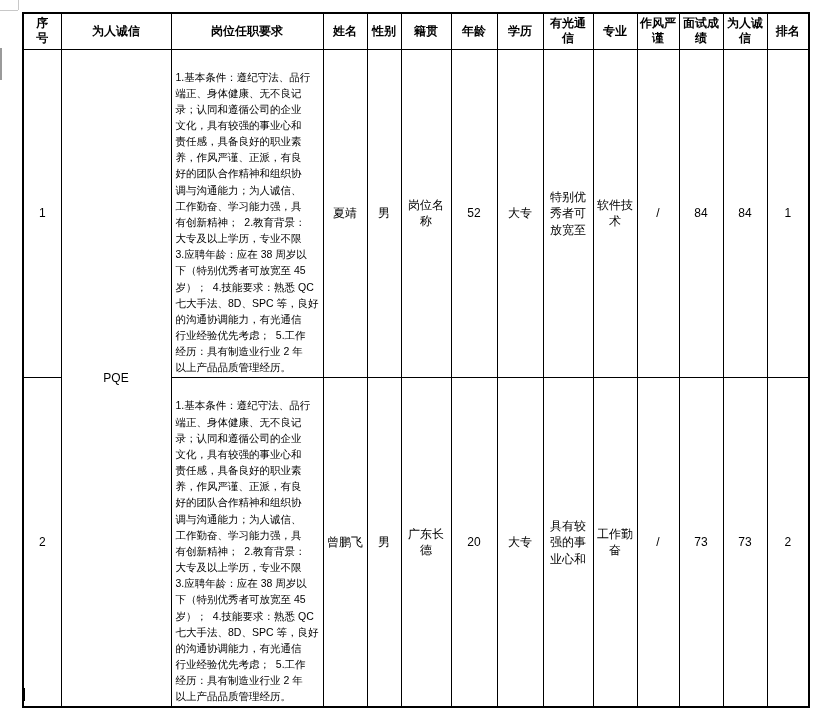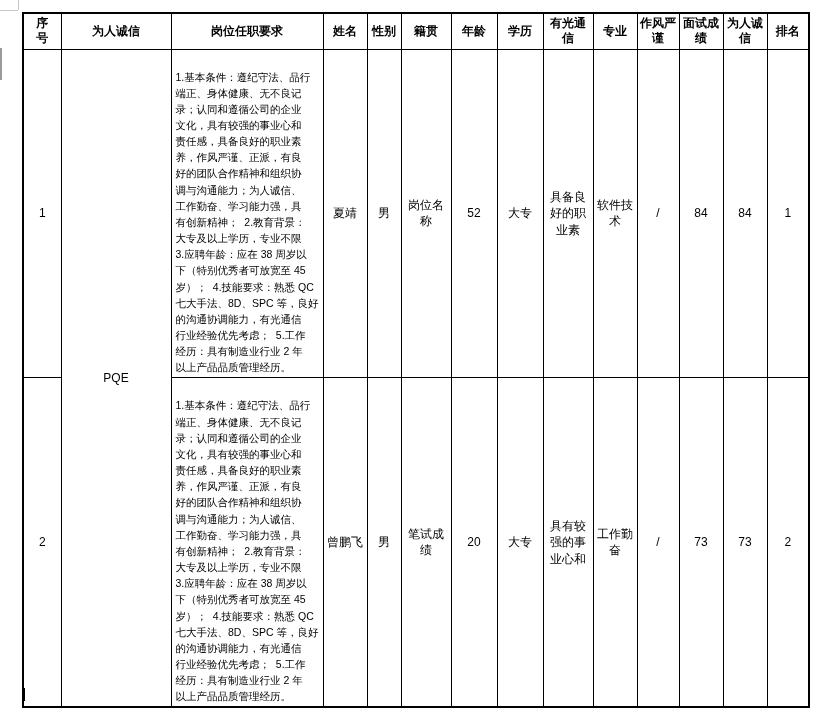--- a/index.html
+++ b/index.html
@@ -141,21 +141,21 @@
 七大手法、8D、SPC 等，良好
 的沟通协调能力，有光通信
 行业经验优先考虑；  5.工作
 经历：具有制造业行业 2 年
 以上产品品质管理经历。</td>
         <td>夏靖</td>
         <td>男</td>
         <td>岗位名称</td>
         <td>52</td>
         <td>大专</td>
-        <td>具备良好的职业素</td>
+        <td>特别优秀者可放宽至</td>
         <td>软件技术</td>
         <td>/</td>
         <td>84</td>
         <td>84</td>
         <td>1</td>
       </tr>
       <tr class="row-2">
         <td>2</td>
         <td class="req">1.基本条件：遵纪守法、品行
 端正、身体健康、无不良记
@@ -171,21 +171,21 @@
 3.应聘年龄：应在 38 周岁以
 下（特别优秀者可放宽至 45
 岁）；  4.技能要求：熟悉 QC
 七大手法、8D、SPC 等，良好
 的沟通协调能力，有光通信
 行业经验优先考虑；  5.工作
 经历：具有制造业行业 2 年
 以上产品品质管理经历。</td>
         <td>曾鹏飞</td>
         <td>男</td>
-        <td>笔试成绩</td>
+        <td>广东长德</td>
         <td>20</td>
         <td>大专</td>
         <td>具有较强的事业心和</td>
         <td>工作勤奋</td>
         <td>/</td>
         <td>73</td>
         <td>73</td>
         <td>2</td>
       </tr>
     </tbody>

